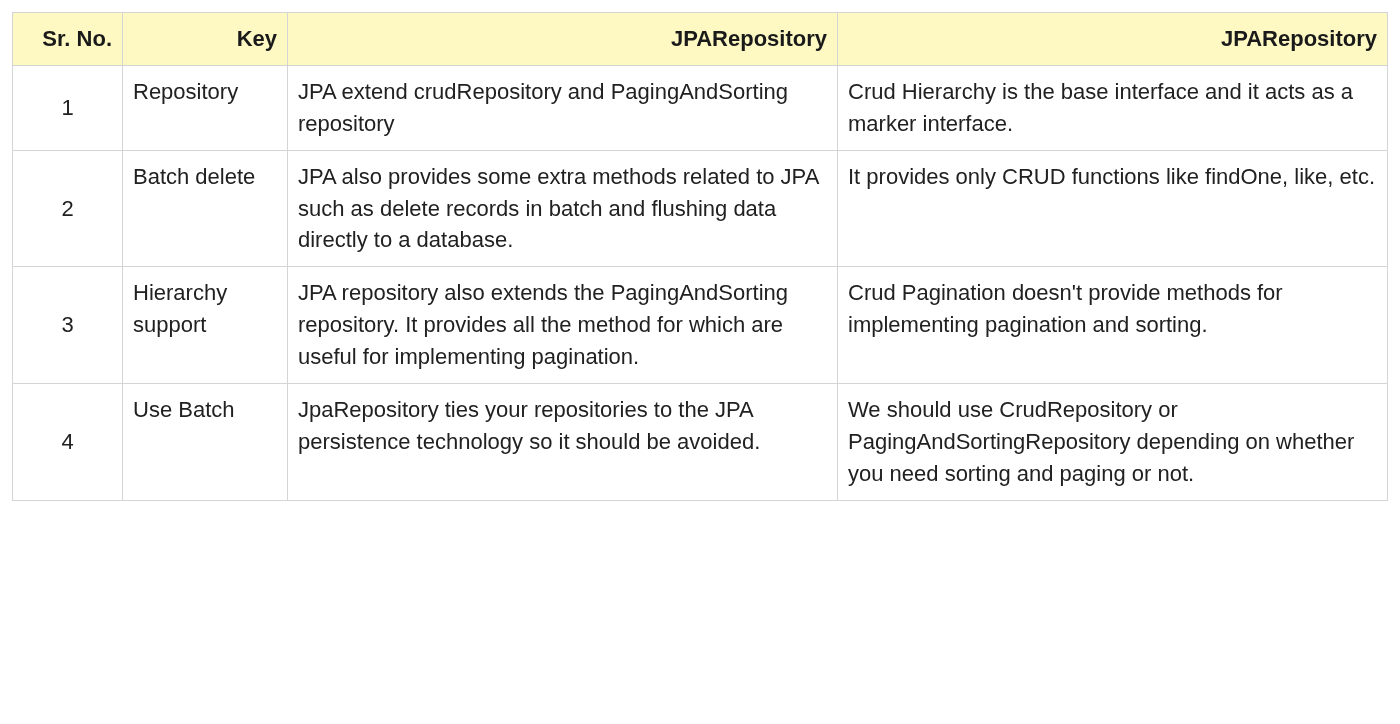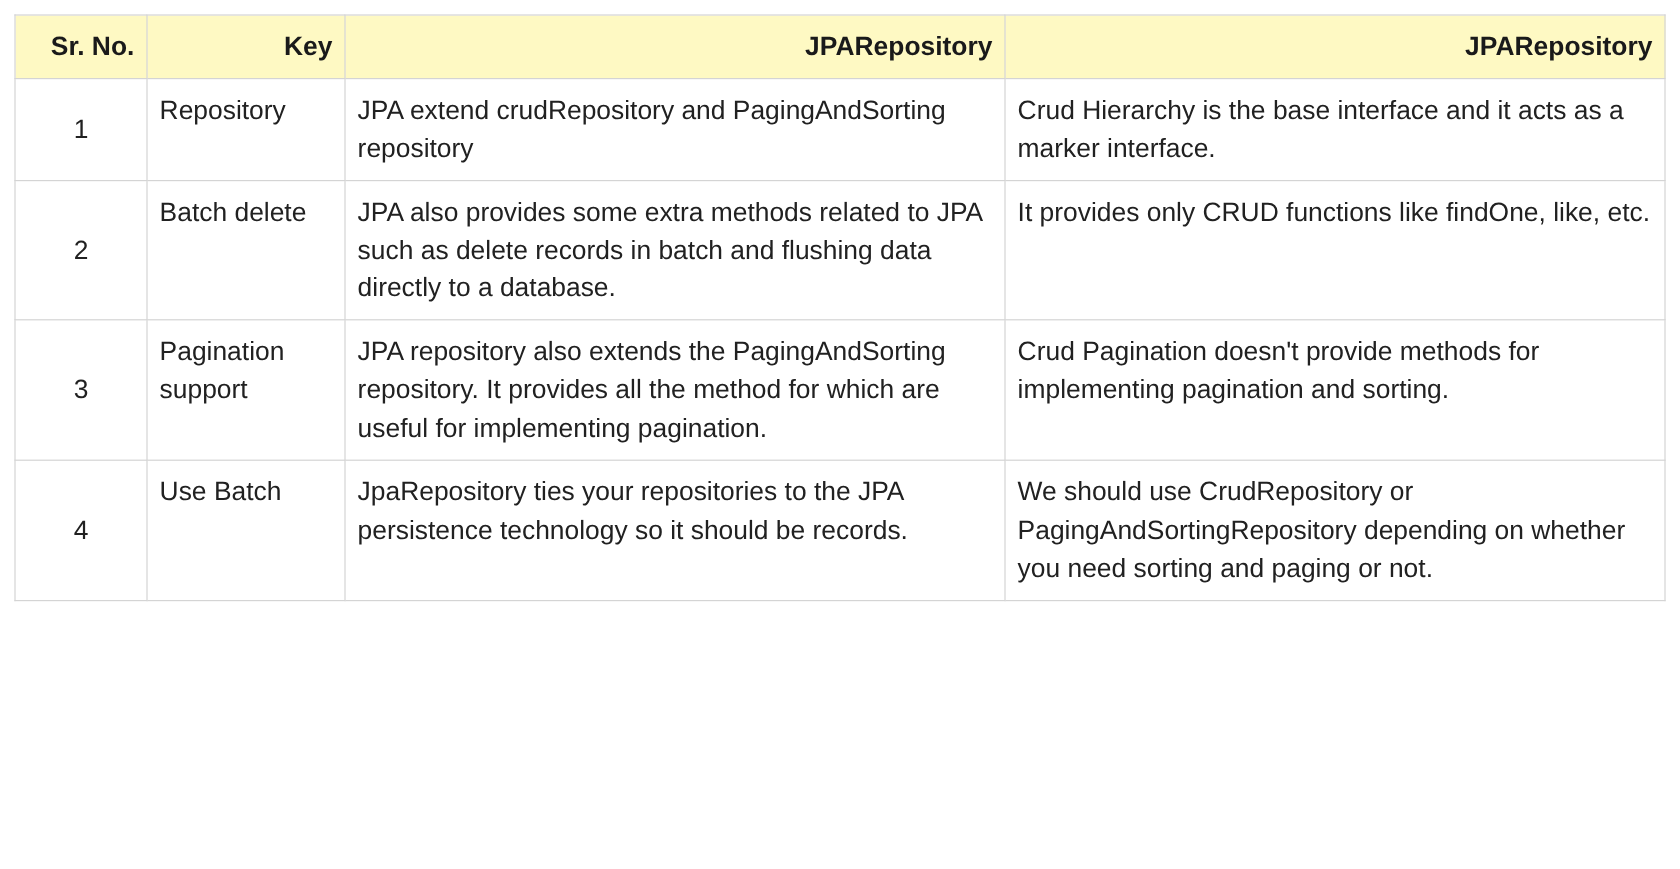--- a/index.html
+++ b/index.html
@@ -66,24 +66,24 @@
       <td>Crud Hierarchy is the base interface and it acts as a marker interface.</td>
     </tr>
     <tr>
       <td class="srno">2</td>
       <td>Batch delete</td>
       <td>JPA also provides some extra methods related to JPA such as delete records in batch and flushing data directly to a database.</td>
       <td>It provides only CRUD functions like findOne, like, etc.</td>
     </tr>
     <tr>
       <td class="srno">3</td>
-      <td>Pagination support</td>
+      <td>Hierarchy support</td>
       <td>JPA repository also extends the PagingAndSorting repository. It provides all the method for which are useful for implementing pagination.</td>
       <td>Crud Pagination doesn't provide methods for implementing pagination and sorting.</td>
     </tr>
     <tr>
       <td class="srno">4</td>
       <td>Use Batch</td>
-      <td>JpaRepository ties your repositories to the JPA persistence technology so it should be records.</td>
+      <td>JpaRepository ties your repositories to the JPA persistence technology so it should be avoided.</td>
       <td>We should use CrudRepository or PagingAndSortingRepository depending on whether you need sorting and paging or not.</td>
     </tr>
   </tbody>
 </table>
 
 </body></html>

